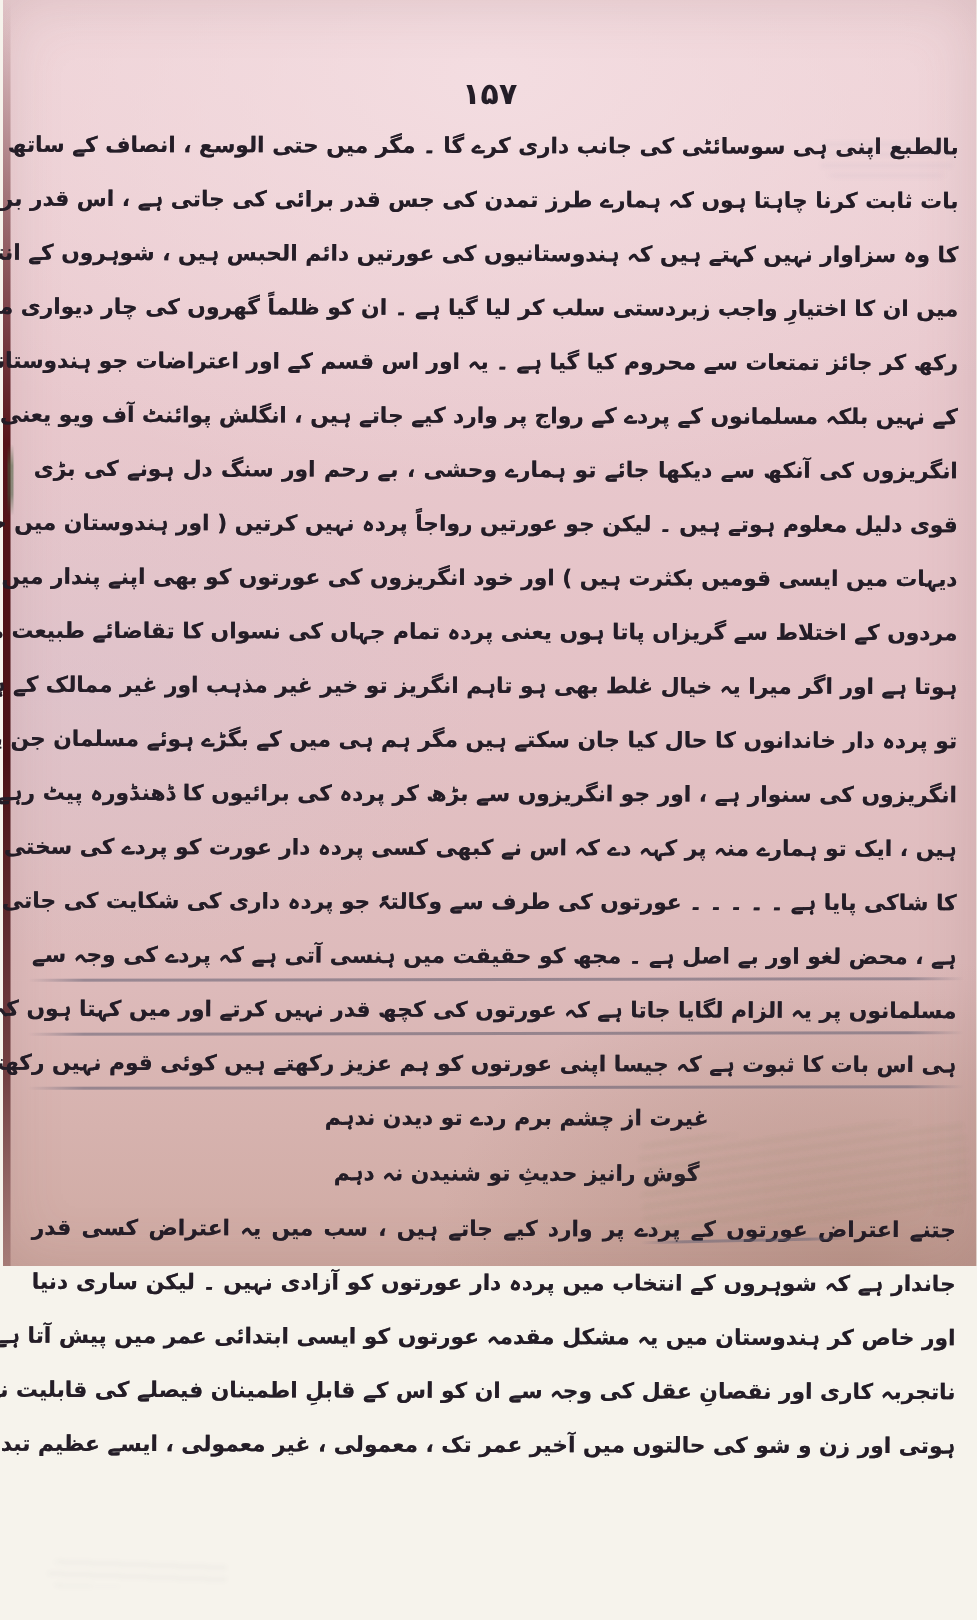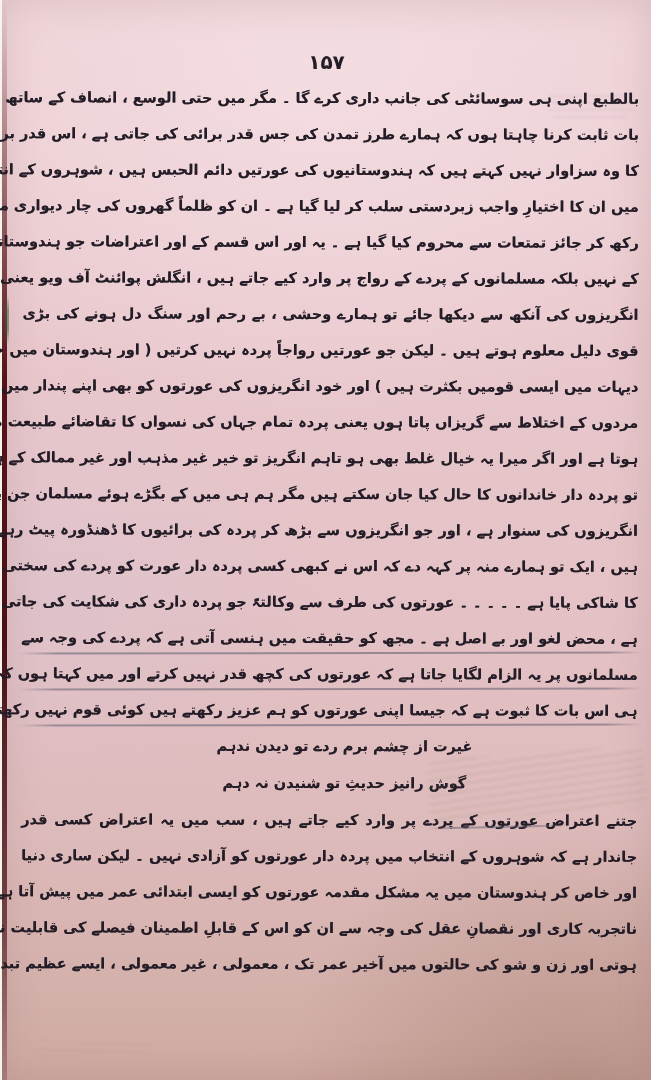--- a/index.html
+++ b/index.html
@@ -1,21 +1,21 @@
 <!DOCTYPE html>
 <html lang="ur"><head>
 <meta charset="utf-8">
 <style>
   html,body{margin:0;padding:0;}
   body{
     width:651px;height:1080px;overflow:hidden;
     background:#f6f3ec;
     font-family:"DejaVu Sans",sans-serif;
   }
-  .canvas{position:relative;width:651px;height:1080px;}
+  .canvas{position:relative;width:651px;height:844px;}
   
   .page{
     position:absolute;left:2px;top:0;right:0;bottom:0;
     background:
       radial-gradient(120% 55% at 50% 6%,  rgba(244,222,226,.9) 0%, rgba(244,222,226,0) 60%),
       radial-gradient(80% 45% at 88% 100%, rgba(170,132,118,.55) 0%, rgba(170,132,118,0) 55%),
       radial-gradient(60% 30% at 8% 55%,   rgba(214,196,210,.35) 0%, rgba(214,196,210,0) 70%),
       linear-gradient(180deg,#eed2d6 0%,#e9c9ce 30%,#e4c2c6 55%,#ddbaba 78%,#cfaaa2 100%);
     box-shadow:inset 0 0 40px rgba(120,80,80,.18);
   }

